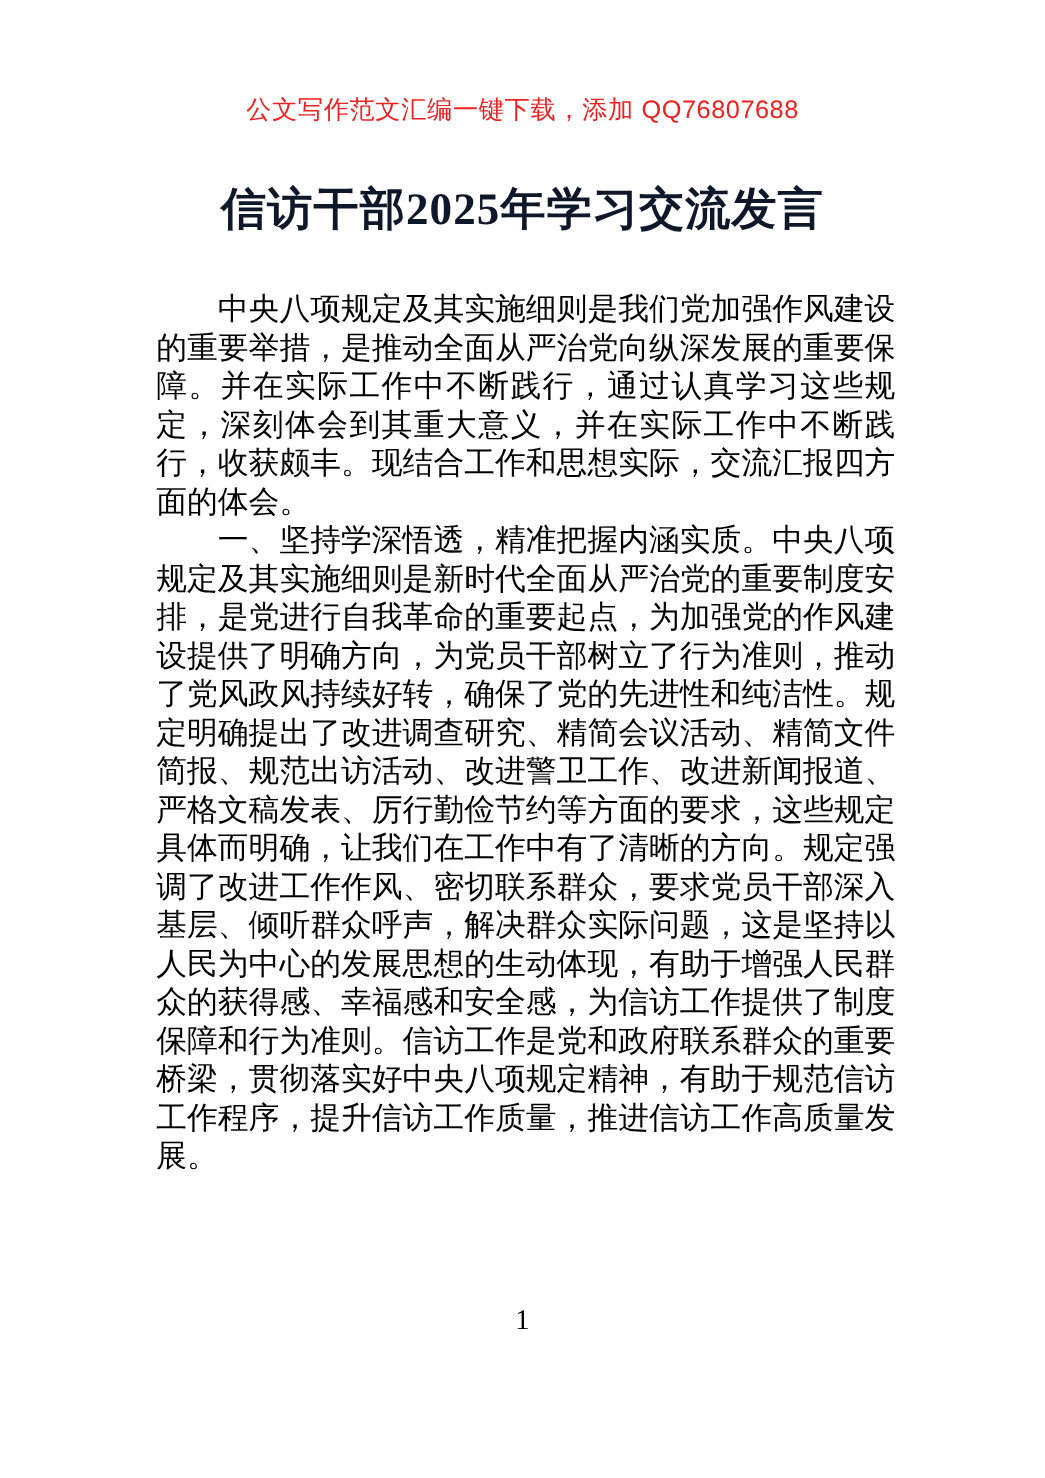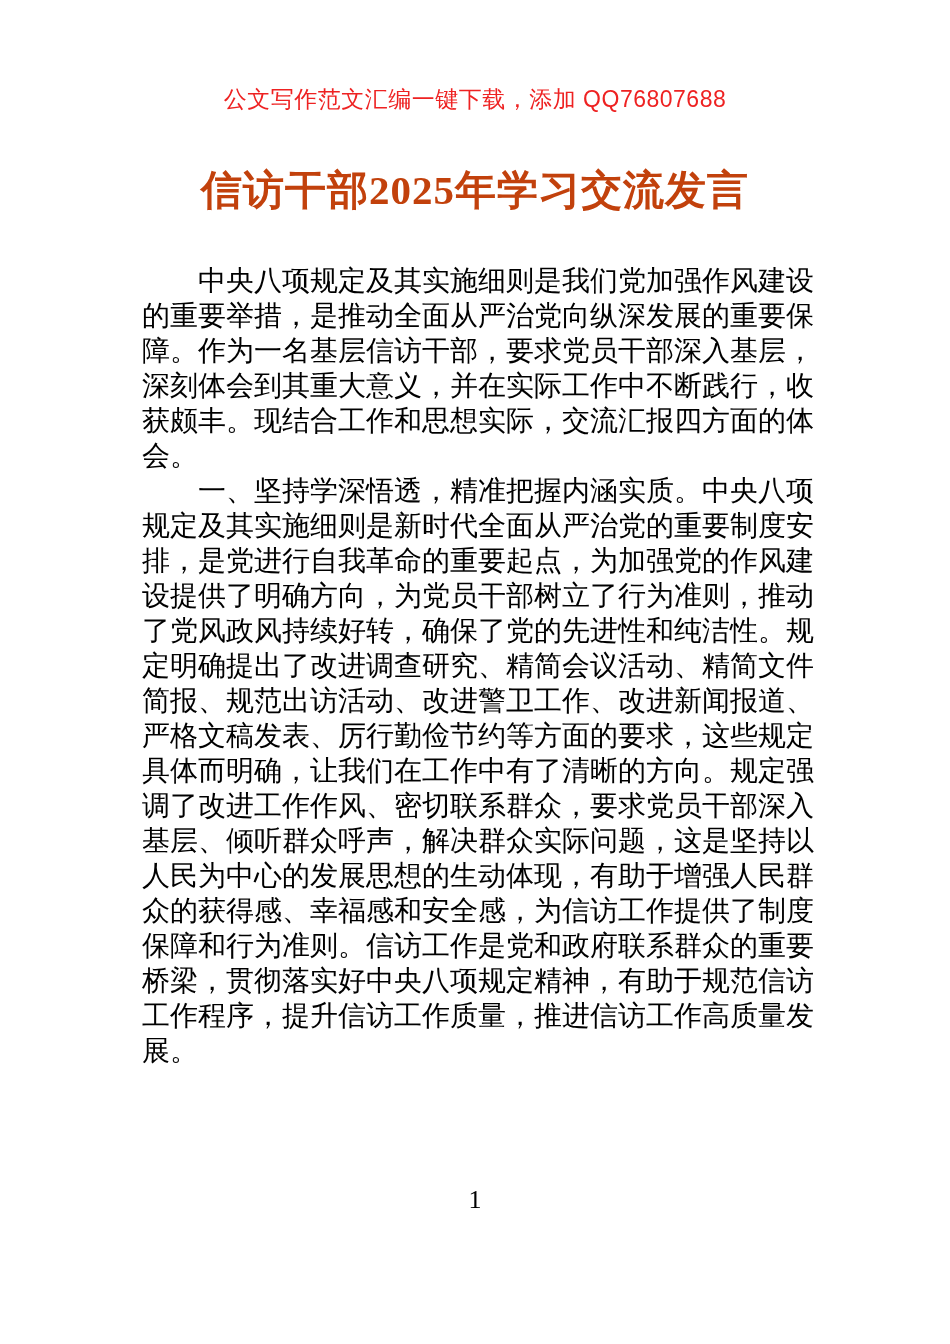--- a/index.html
+++ b/index.html
@@ -31,21 +31,21 @@
   }
   .doc-title {
     position: absolute;
     top: 163px;
     left: 0;
     width: 100%;
     text-align: center;
     font-size: 41px;
     font-weight: bold;
     letter-spacing: 1px;
-    color: #c2410c;
+    color: #0f172a;
     font-family: "Liberation Serif", serif;
   }
   .doc-body {
     position: absolute;
     top: 263px;
     left: 142px;
     width: 672px;
     font-size: 28px;
     line-height: 35px;
     text-align: justify;
@@ -72,19 +72,19 @@
 </head>
 <body>
 
 <div class="page">
 
   <div class="notice">公文写作范文汇编一键下载，添加 QQ76807688</div>
 
   <h1 class="doc-title">信访干部2025年学习交流发言</h1>
 
   <div class="doc-body">
-    <p>中央八项规定及其实施细则是我们党加强作风建设的重要举措，是推动全面从严治党向纵深发展的重要保障。作为一名基层信访干部，要求党员干部深入基层，深刻体会到其重大意义，并在实际工作中不断践行，收获颇丰。现结合工作和思想实际，交流汇报四方面的体会。</p>
+    <p>中央八项规定及其实施细则是我们党加强作风建设的重要举措，是推动全面从严治党向纵深发展的重要保障。并在实际工作中不断践行，通过认真学习这些规定，深刻体会到其重大意义，并在实际工作中不断践行，收获颇丰。现结合工作和思想实际，交流汇报四方面的体会。</p>
     <p>一、坚持学深悟透，精准把握内涵实质。中央八项规定及其实施细则是新时代全面从严治党的重要制度安排，是党进行自我革命的重要起点，为加强党的作风建设提供了明确方向，为党员干部树立了行为准则，推动了党风政风持续好转，确保了党的先进性和纯洁性。规定明确提出了改进调查研究、精简会议活动、精简文件简报、规范出访活动、改进警卫工作、改进新闻报道、严格文稿发表、厉行勤俭节约等方面的要求，这些规定具体而明确，让我们在工作中有了清晰的方向。规定强调了改进工作作风、密切联系群众，要求党员干部深入基层、倾听群众呼声，解决群众实际问题，这是坚持以人民为中心的发展思想的生动体现，有助于增强人民群众的获得感、幸福感和安全感，为信访工作提供了制度保障和行为准则。信访工作是党和政府联系群众的重要桥梁，贯彻落实好中央八项规定精神，有助于规范信访工作程序，提升信访工作质量，推进信访工作高质量发展。</p>
   </div>
 
   <div class="page-number">1</div>
 
 </div>
 
 </body></html>

